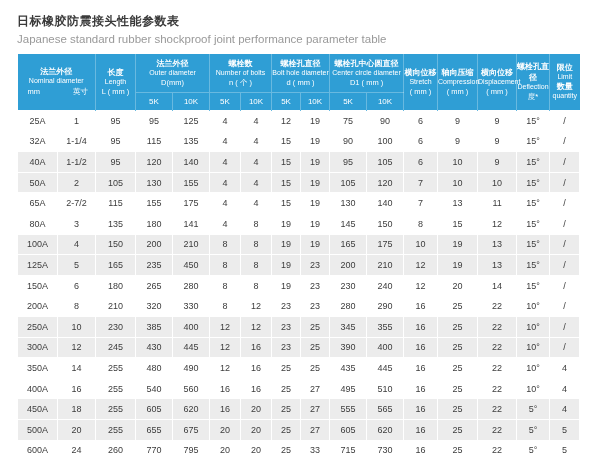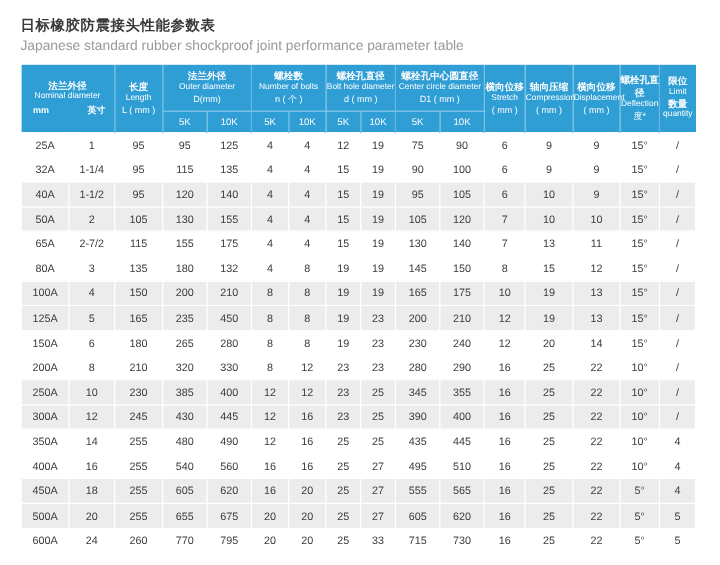--- a/index.html
+++ b/index.html
@@ -34,21 +34,21 @@
     vertical-align:middle;
     border-left:1px solid rgba(255,255,255,.28);
     margin-top:48px;
   }
   thead tr:first-child th:first-child{border-left:none;}
   thead th .zh{display:block;font-size:8px;font-weight:bold;line-height:1.3;}
   thead th .en{display:block;font-size:7px;line-height:1.25;}
   thead th .sym{display:block;font-size:7.5px;line-height:1.3;}
   thead th .units{
     display:flex;justify-content:space-between;
-    padding:1px 7px 0 10px;font-size:7.5px;font-weight:bold;
+    padding:1px 7px 0 10px;font-size:7.5px;font-weight:normal;
   }
   thead tr.subrow th{
     border-top:1px solid rgba(255,255,255,.28);
     font-size:8px;font-weight:normal;height:15px;
   }
   thead tr:first-child th{height:36px;}
   tbody td{
     text-align:center;
     font-size:9px;
     height:19.6px;
@@ -248,21 +248,21 @@
           <td>13</td>
           <td>11</td>
           <td>15°</td>
           <td>/</td>
         </tr>
         <tr>
           <td>80A</td>
           <td>3</td>
           <td>135</td>
           <td>180</td>
-          <td>132</td>
+          <td>141</td>
           <td>4</td>
           <td>8</td>
           <td>19</td>
           <td>19</td>
           <td>145</td>
           <td>150</td>
           <td>8</td>
           <td>15</td>
           <td>12</td>
           <td>15°</td>

